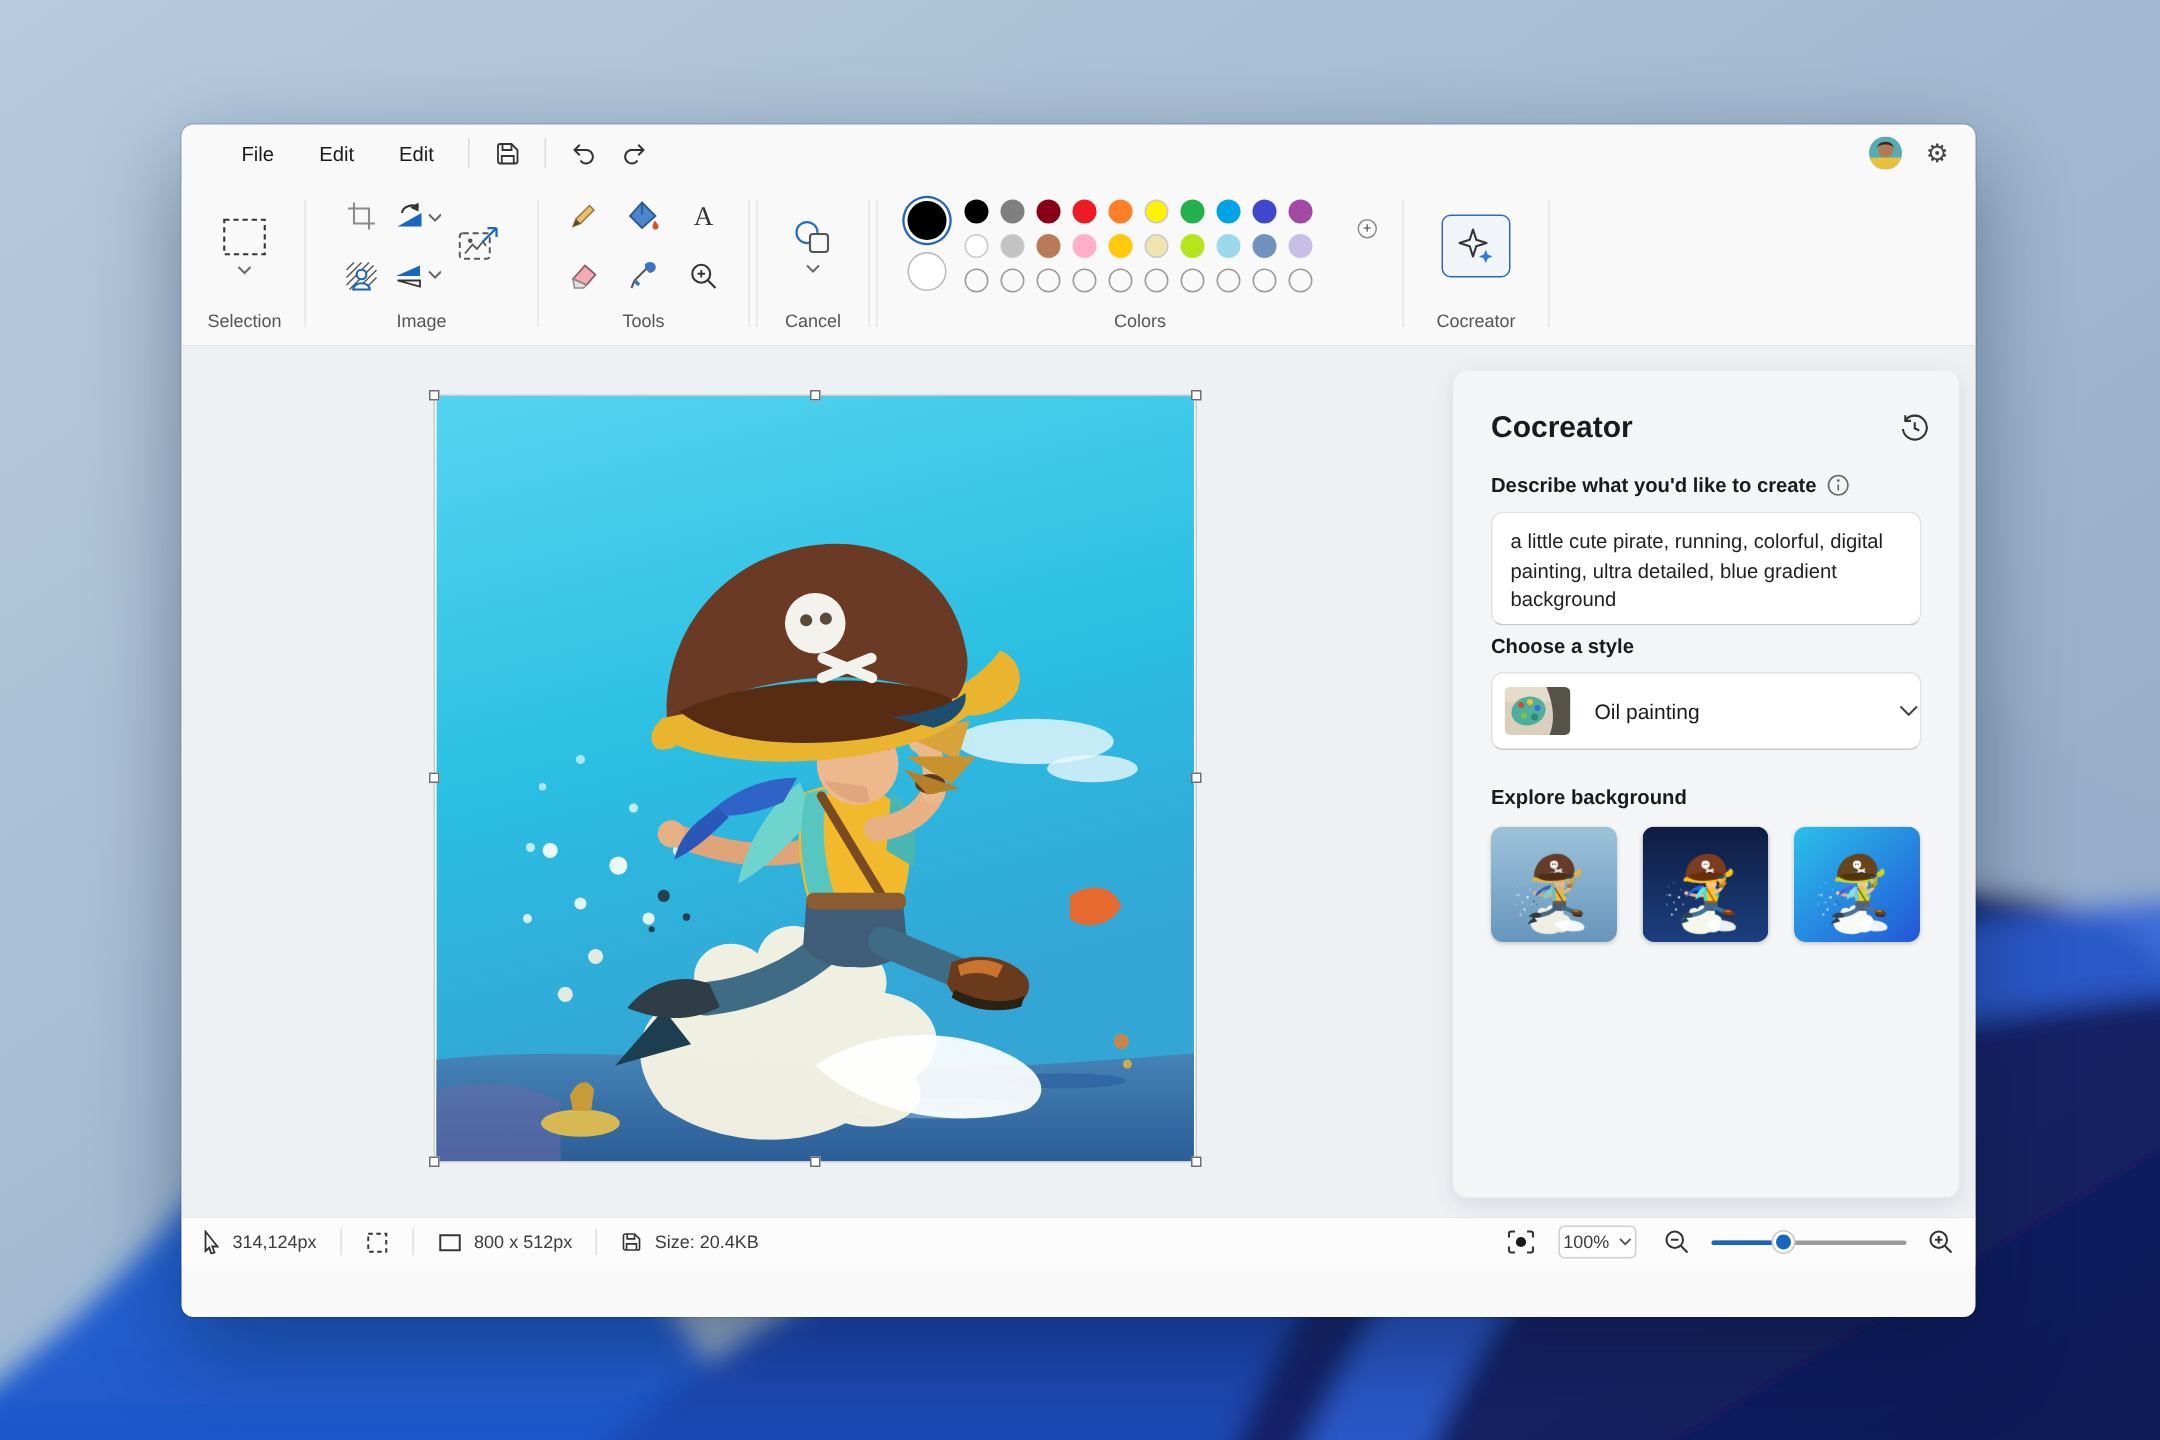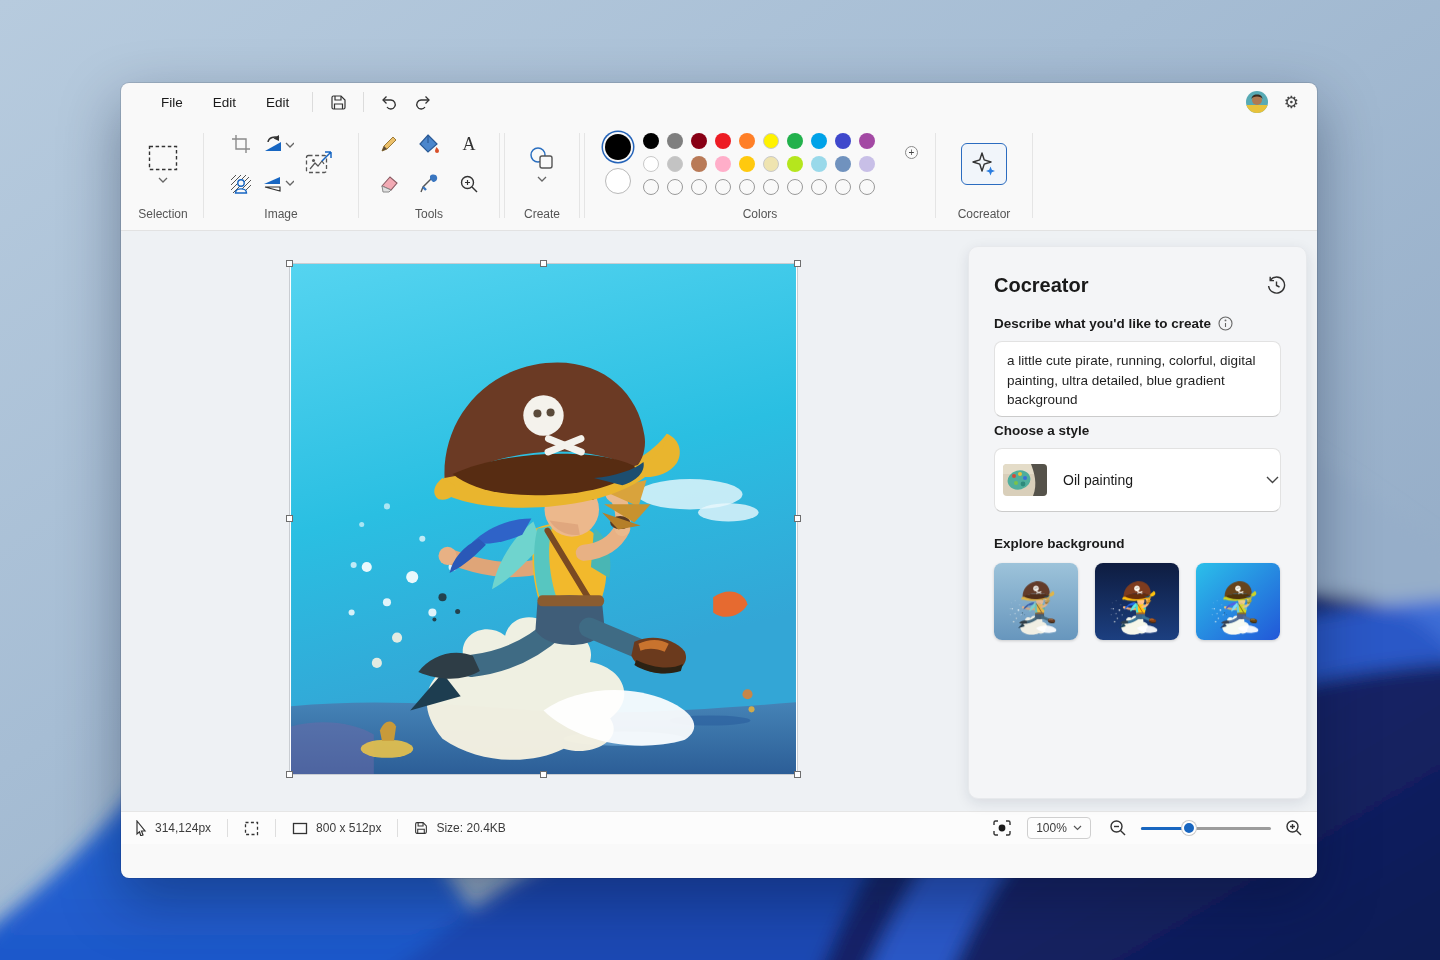--- a/index.html
+++ b/index.html
@@ -81,21 +81,21 @@
     background:#f4f5f7; border:1px solid #e7e9ec; border-radius:10px;
     box-shadow:0 4px 14px rgba(20,30,60,.10); display:flex; flex-direction:column; }
   .panel-body { flex:1; padding:0 25px; position:relative; }
   .panel-title { margin-top:27px; font-size:20px; font-weight:700; color:#1a1a1a; }
   .history-btn { position:absolute; right:20px; top:28px; }
   .field-label { margin-top:19px; font-size:13.5px; font-weight:700; color:#1a1a1a;
     display:flex; align-items:center; gap:7px; }
   .prompt-box { margin-top:10px; height:76px; background:#fff; border:1px solid #e2e2e2;
     border-bottom-color:#cbcbcb; border-radius:8px; padding:9px 12px; font-size:13.5px;
     line-height:1.45; color:#1f1f1f; overflow:hidden; }
-  .style-dd { margin-top:10px; height:64px; background:#fff; border:1px solid #e2e2e2;
+  .style-dd { margin-top:10px; height:52px; background:#fff; border:1px solid #e2e2e2;
     border-bottom-color:#cbcbcb; border-radius:8px; display:flex; align-items:center;
     padding:0 1px 0 8px; }
   .style-thumb { width:44px; height:32px; border-radius:4px; overflow:hidden; margin-right:16px; }
   .style-name { font-size:14px; color:#1a1a1a; }
   .style-dd .chev { margin-left:auto; }
   .variations { margin-top:12px; display:flex; gap:17px; }
   .var-thumb { width:84px; height:77px; border-radius:8px; overflow:hidden;
     box-shadow:0 1px 3px rgba(0,0,0,.18); }
   .panel-footer { height:60px; background:#fff; border-top:1px solid #eceef0;
     border-radius:0 0 10px 10px; display:flex; align-items:center; padding:0 25px; }
@@ -107,21 +107,21 @@
   .credits-num { font-size:13px; color:#333; }
   .create-btn { margin-left:20px; width:119px; height:30px; border:none; border-radius:5px;
     background:#c9c9c9; color:#f3f3f3; font-size:14px; font-family:inherit; }
 
   
   .statusbar { height:33px; background:#fcfcfc; border-top:1px solid #e6e6e6;
     display:flex; align-items:center; padding:0 14px; font-size:12px; color:#3c3c3c; }
   .sb-item { display:flex; align-items:center; gap:8px; }
   .sb-div { width:1px; height:18px; background:#dedede; margin:0 16px; }
   .sb-right { margin-left:auto; display:flex; align-items:center; }
-  .zoom-select { margin-left:16px; width:64px; height:22px; border:1px solid #cfcfcf; border-radius:4px;
+  .zoom-select { margin-left:16px; width:52px; height:22px; border:1px solid #cfcfcf; border-radius:4px;
     background:#fdfdfd; display:flex; align-items:center; justify-content:center; gap:6px; font-size:12px; }
   .slider { position:relative; width:130px; height:14px; margin:0 14px; }
   .slider .track { position:absolute; top:6px; left:0; right:0; height:3px; background:#9c9c9c; border-radius:2px; }
   .slider .fill { position:absolute; top:6px; left:0; width:37%; height:3px; background:#1866c0; border-radius:2px; }
   .slider .thumb { position:absolute; top:0; left:calc(37% - 7px); width:14px; height:14px;
     background:#1866c0; border:2.5px solid #fff; border-radius:50%; box-shadow:0 0 0 1px #c9c9c9; }
   .mleft { margin-left:18px; }
 </style>
 </head>
 <body>
@@ -396,21 +396,21 @@
           <div class="col-center">
             <svg width="26" height="24" viewBox="0 0 26 24">
                 <circle cx="9" cy="9" r="7" fill="none" stroke="#2a6fc0" stroke-width="1.5"></circle>
                 <rect x="11" y="10" width="12" height="12" rx="2" fill="#f9f9f9" stroke="#555" stroke-width="1.4"></rect>
               </svg>
             <svg class="chev" width="10" height="6" viewBox="0 0 10 6" fill="none" stroke="#666" stroke-width="1.3">
                 <path d="M1 1 L5 5 L9 1"></path>
               </svg>
           </div>
         </div>
-        <div class="rgroup-label">Create</div>
+        <div class="rgroup-label">Cancel</div>
       </div>
       <div class="rdivider"></div>
 
       <div class="rdivider"></div>
 
       <div class="rgroup g-colors">
         <div class="rgroup-body">
           <div class="colors-body">
             <div class="big-swatches">
               <span class="big-swatch swatch-sel"></span>

